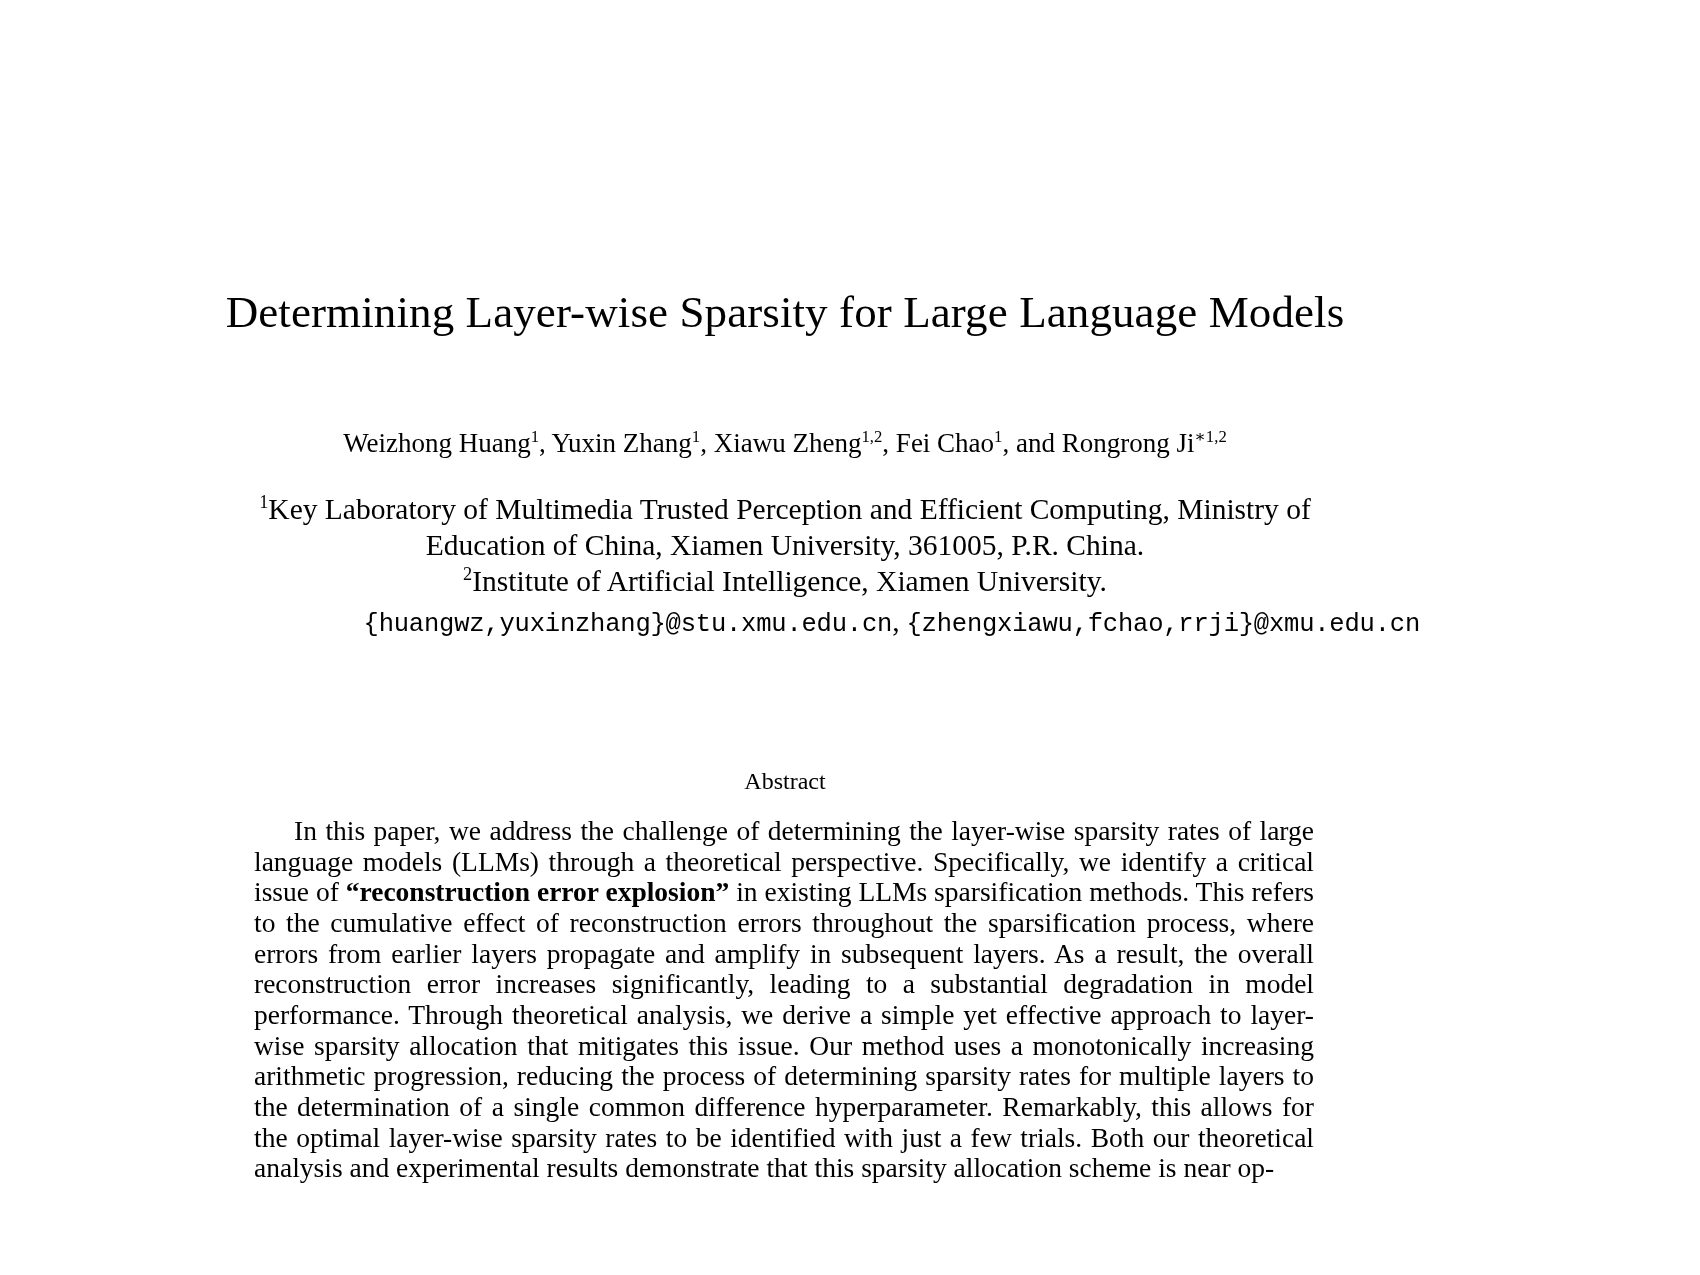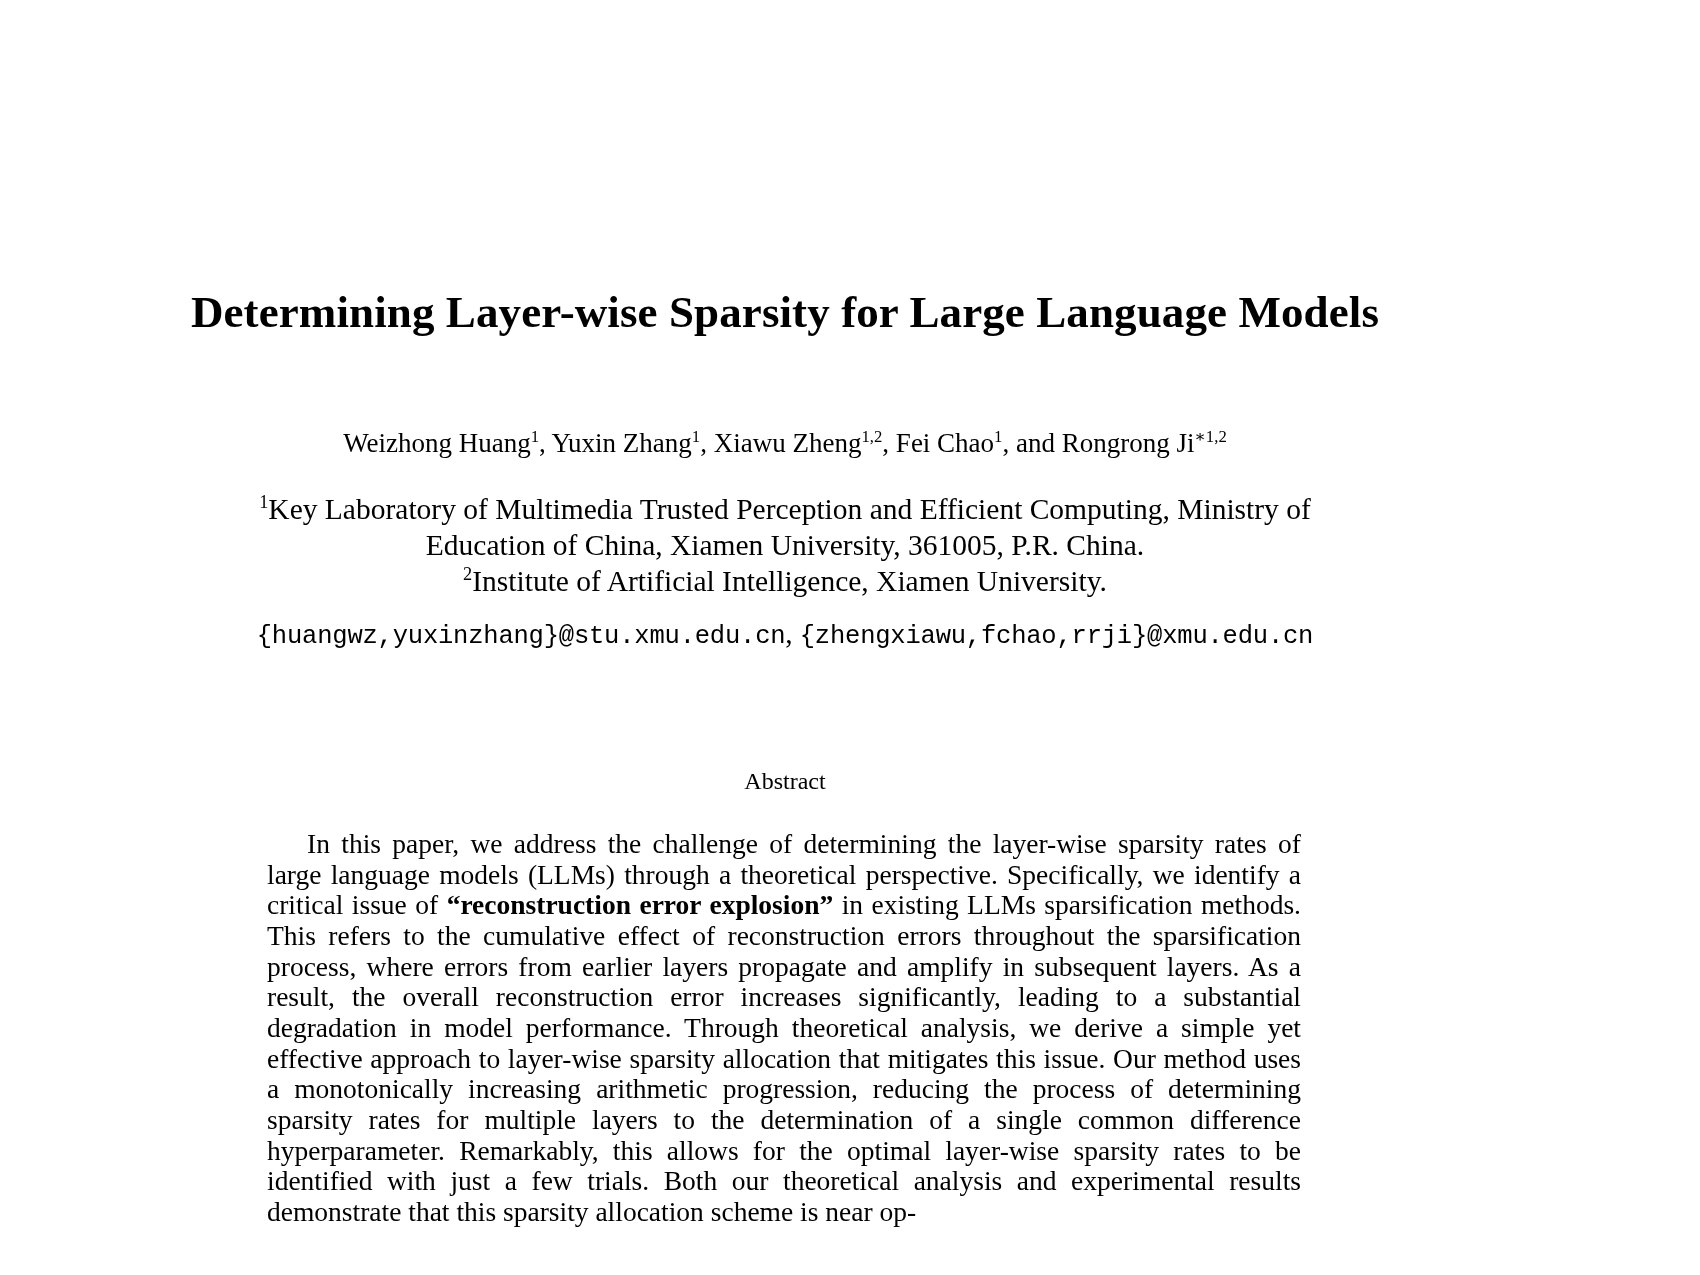--- a/index.html
+++ b/index.html
@@ -25,21 +25,21 @@
     top: 0;
     width: 1700px;
     height: 1275px;
   }
 
   
   .paper-title {
     margin: 0;
     padding: 0;
     font-size: 45px;
-    font-weight: bold;
+    font-weight: normal;
     line-height: 1.21;
     text-align: center;
     letter-spacing: 0.1px;
   }
   .title-block {
     position: absolute;
     left: 180px;
     top: 285px;
     width: 1210px;
   }
@@ -70,22 +70,23 @@
     font-size: 29.5px;
     line-height: 1.22;
   }
   .affil-line {
     display: block;
   }
   .email-line {
     display: block;
     font-family: "Liberation Mono", "DejaVu Sans Mono", monospace;
     font-size: 25.5px;
-    margin-top: 16px;
+    margin-top: 4px;
     letter-spacing: -0.2px;
+    text-align: right;
   }
   .email-line .sep {
     font-family: "Liberation Serif", "DejaVu Serif", serif;
     font-size: 29.5px;
   }
 
   
   .abstract-heading {
     position: absolute;
     left: 250px;
@@ -100,21 +101,21 @@
     left: 250px;
     top: 812px;
     width: 1068px;
     font-size: 27.5px;
     line-height: 1.115;
     text-align: justify;
     text-justify: inter-word;
     hyphens: manual;
   }
   .abstract-body p {
-    margin: 17px;
+    margin: 4px;
     text-indent: 40px;
   }
   .abstract-body b {
     font-weight: bold;
   }
 </style>
 </head>
 <body>
 
 <div class="page">

